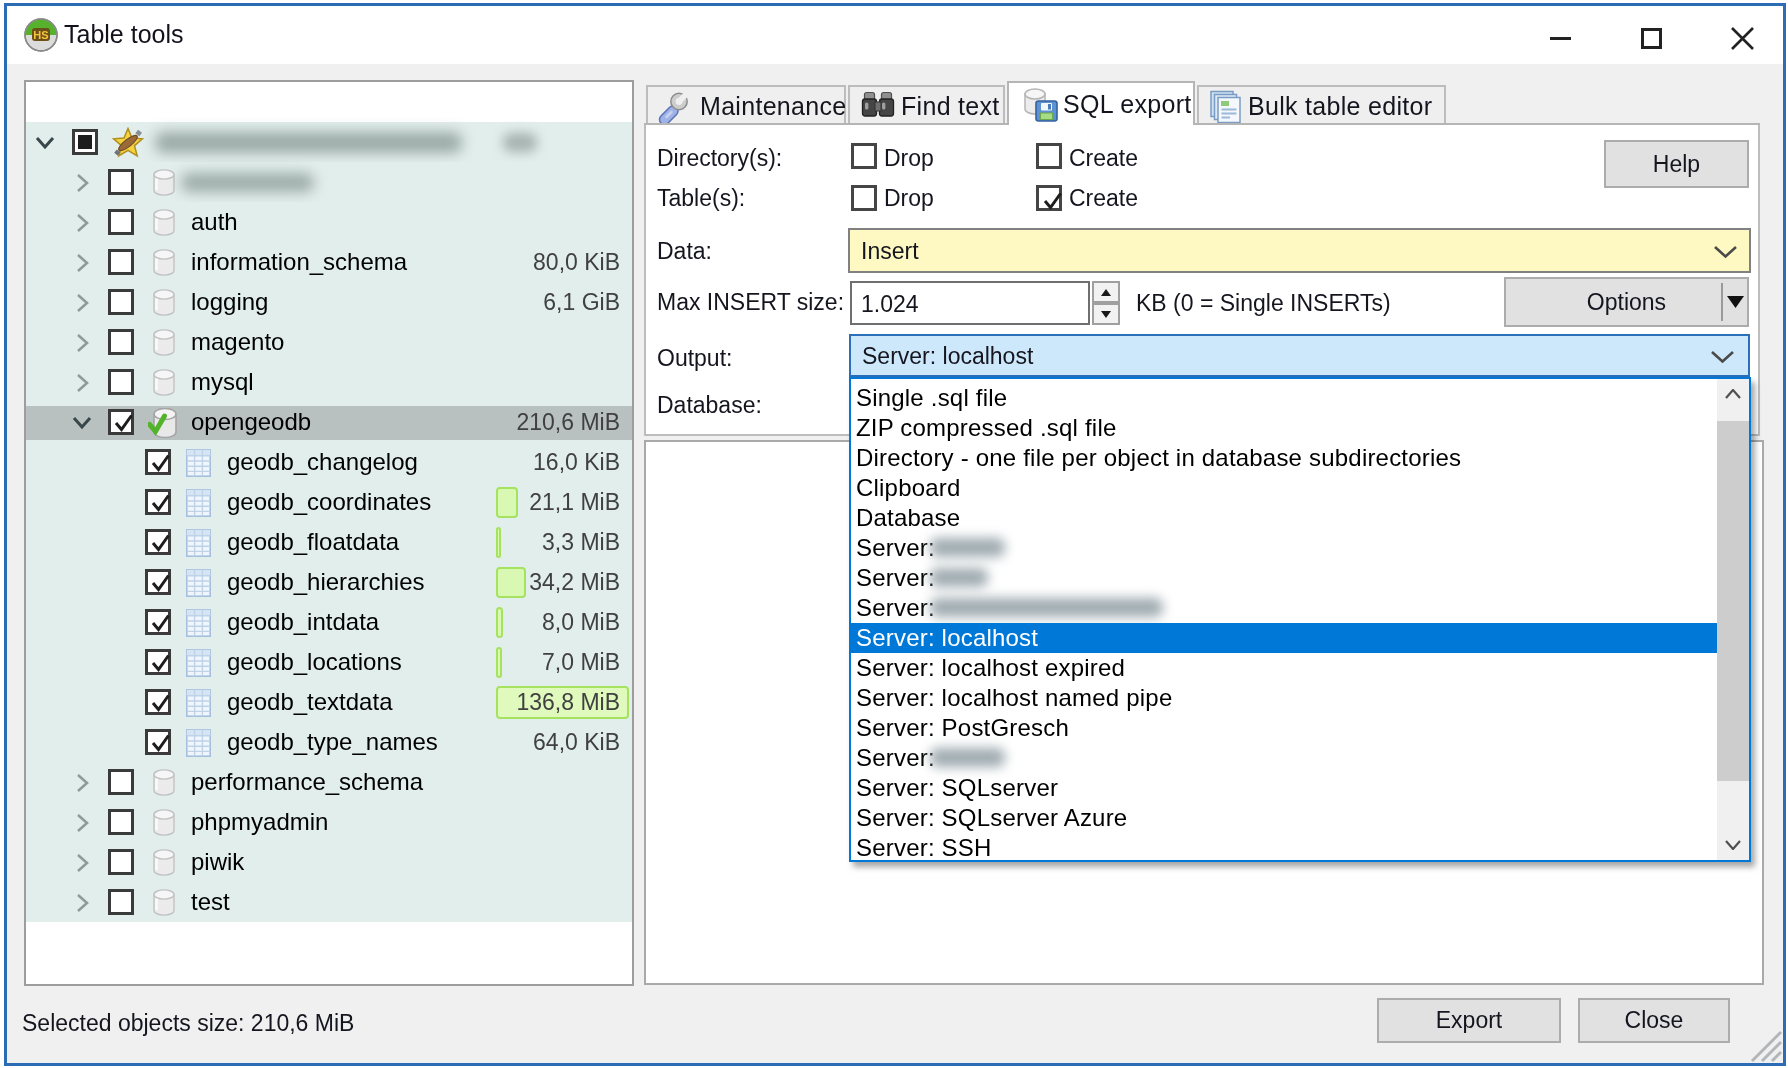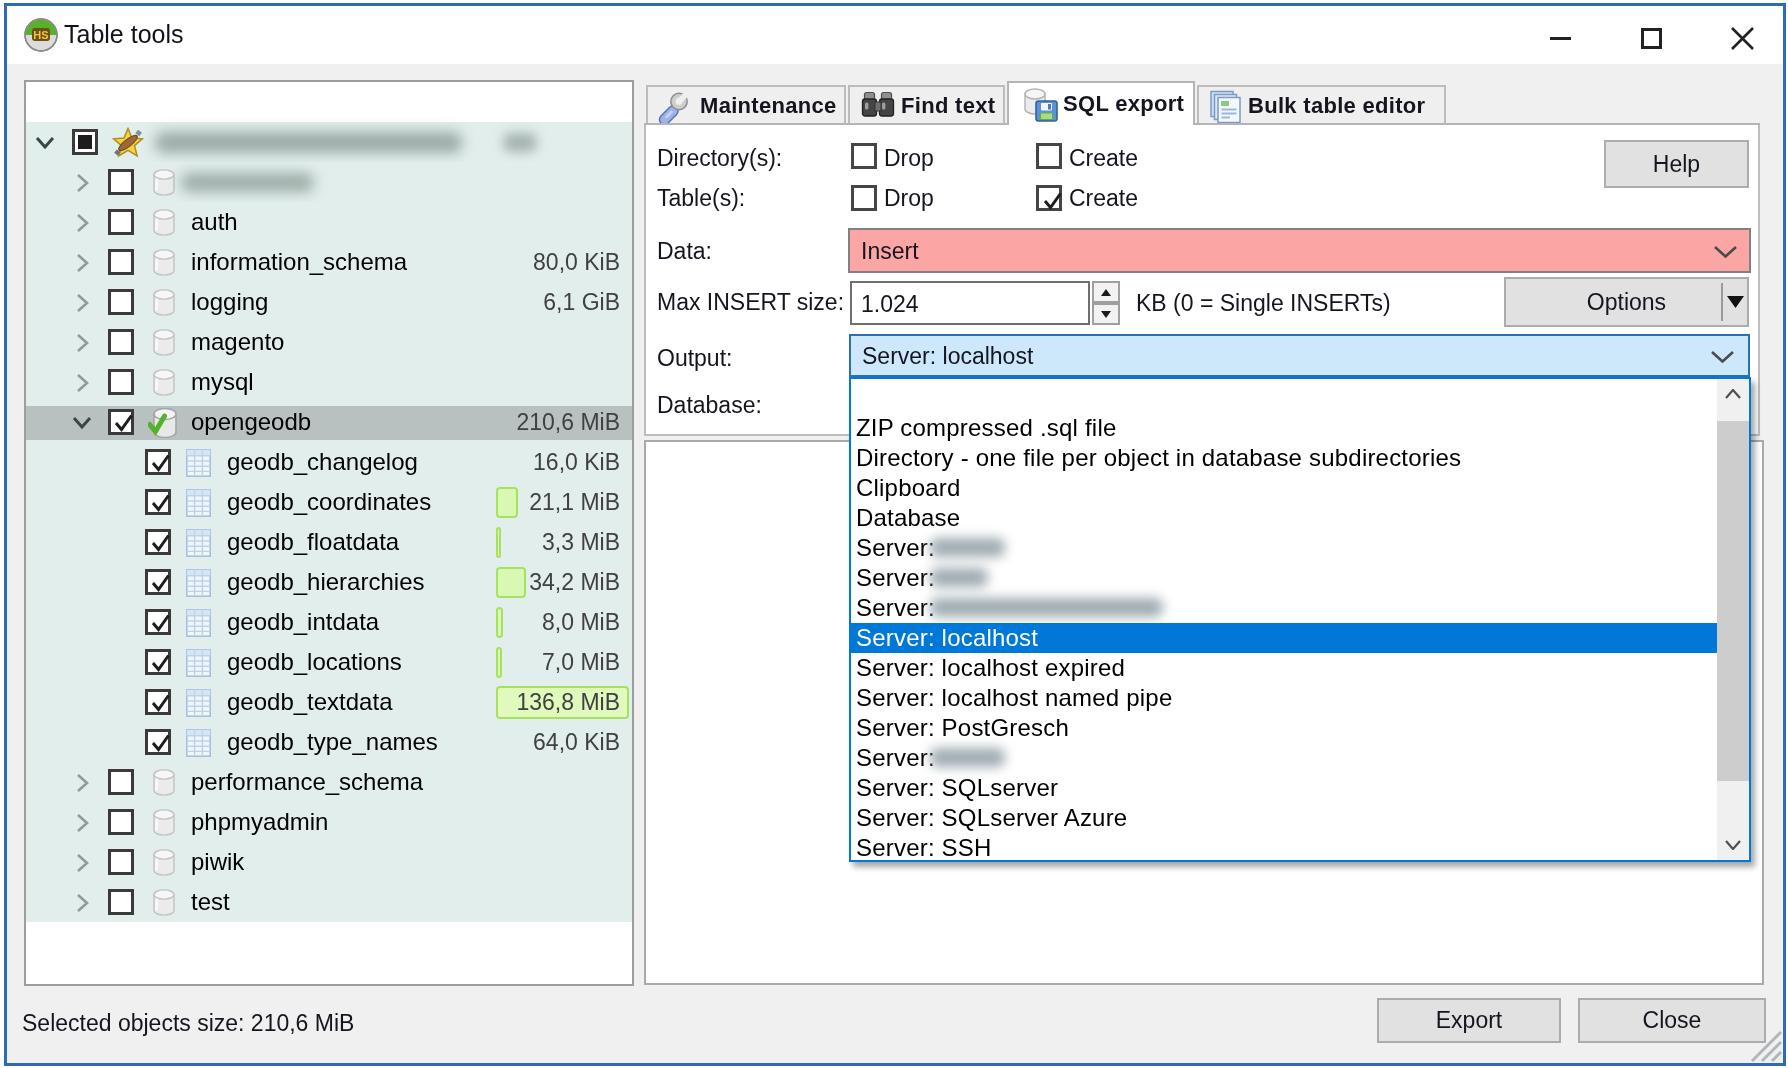--- a/index.html
+++ b/index.html
@@ -14,30 +14,30 @@
 .trow{position:absolute;left:0;width:606px;height:40px;}
 .tint{background:#e2eeec;}
 .trow .lbl{position:absolute;top:50%;transform:translateY(-50%);font-size:24px;color:#000;white-space:nowrap;}
 .trow .sz{position:absolute;right:12px;top:50%;transform:translateY(-50%);font-size:23px;color:#404040;}
 .cb{position:absolute;width:26px;height:26px;background:#fff;border:3px solid #3a3a3a;top:7px;}
 .cb svg{position:absolute;left:-1px;top:-2px;}
 .arr{position:absolute;top:11px;}
 .selband{position:absolute;left:0;top:4px;width:606px;height:34px;background:#b9c0c0;}
 .bar{position:absolute;top:5px;height:31px;background:#d9f8b4;border:2px solid #a5e35f;border-radius:4px;}
 
-.tabbar .tab{position:absolute;top:85px;height:40px;background:#efefef;border:2px solid #bcbcbc;border-bottom:none;font-size:22px;letter-spacing:0.3px;color:#15151f;font-weight:bold;}
+.tabbar .tab{position:absolute;top:85px;height:40px;background:#efefef;border:2px solid #bcbcbc;border-bottom:none;font-size:25px;letter-spacing:0.3px;color:#15151f;}
 .tab.active{top:81px;height:44px;background:#ffffff;border:2px solid #b5b5b5;border-bottom:none;z-index:3;}
 .tab .ttxt{position:absolute;top:50%;transform:translateY(-50%);white-space:nowrap;}
 .tabpage{position:absolute;left:644px;top:125px;width:1116px;height:311px;background:#ffffff;border:2px solid #bdbdbd;border-top:none;z-index:1;}
 .tabpage-topline{position:absolute;left:644px;top:123px;width:1116px;height:2px;background:#b5b5b5;z-index:2;}
 .form{position:absolute;left:0;top:0;z-index:5;}
 .flabel{position:absolute;font-size:23px;color:#15151f;white-space:nowrap;transform:translateY(-50%);}
 .fcb{position:absolute;width:26px;height:26px;background:#fff;border:3px solid #454545;}
 .btn{position:absolute;background:#e1e1e1;border:2px solid #acacac;font-size:23px;color:#15151f;display:flex;align-items:center;justify-content:center;}
-.combo-gray{position:absolute;left:848px;width:903px;background:#fca5a5;border:2px solid #818181;}
+.combo-gray{position:absolute;left:848px;width:903px;background:#fef9c3;border:2px solid #818181;}
 .combo-blue{position:absolute;left:849px;top:334px;width:901px;height:43px;background:#cde8fa;border:2px solid #2a70b8;}
 .inp{position:absolute;left:850px;top:281px;width:240px;height:44px;background:#fff;border:2px solid #6f6f6f;font-size:23px;}
 .dropdown{position:absolute;left:849px;top:377px;width:902px;height:485px;background:#ffffff;border:2px solid #0078d7;z-index:10;box-shadow:4px 5px 6px rgba(0,0,0,0.35);}
 .ditem{position:absolute;left:0px;width:866px;height:30px;font-size:24px;letter-spacing:0.2px;color:#000;padding-left:5px;white-space:nowrap;line-height:30px;}
 .ditem.sel{background:#0078d7;color:#fff;}
 .dscroll{position:absolute;right:0;top:0;width:32px;height:481px;background:#f0f0f0;}
 .dthumb{position:absolute;left:0;top:42px;width:32px;height:360px;background:#cdcdcd;}
 .logbox{position:absolute;left:644px;top:440px;width:1120px;height:545px;background:#ffffff;border:2px solid #a9a9a9;}
 .statusbar-text{position:absolute;left:22px;top:1010px;font-size:23px;color:#15151f;}
 .blur{position:absolute;border-radius:8px;}
@@ -446,20 +446,21 @@
       <div class="flabel" style="left:11px;top:20px">Server: localhost</div>
     </div>
 <svg class="abs" style="left:1710px;top:350px" width="25" height="14" viewBox="0 0 25 14">
       <polyline points="2,2 12.5,11.5 23,2" fill="none" stroke="#4a4a4a" stroke-width="2.6"></polyline>
     </svg>
 </div>
 
 <div class="logbox"></div>
 
 <div class="dropdown" id="dropdown">
+<div class="ditem" style="top:4px">Single .sql file</div>
 <div class="ditem" style="top:34px">ZIP compressed .sql file</div>
 <div class="ditem" style="top:64px">Directory - one file per object in database subdirectories</div>
 <div class="ditem" style="top:94px">Clipboard</div>
 <div class="ditem" style="top:124px">Database</div>
 <div class="ditem" style="top:154px">Server:<div class="blur" style="left:79px;top:5px;width:75px;height:19px;background:#8e9ca3;filter:blur(6px);opacity:.85"></div></div>
 <div class="ditem" style="top:184px">Server:<div class="blur" style="left:79px;top:5px;width:58px;height:19px;background:#8e9ca3;filter:blur(6px);opacity:.85"></div></div>
 <div class="ditem" style="top:214px">Server:<div class="blur" style="left:79px;top:5px;width:233px;height:19px;background:#8e9ca3;filter:blur(6px);opacity:.85"></div></div>
 <div class="ditem sel" style="top:244px">Server: localhost</div>
 <div class="ditem" style="top:274px">Server: localhost expired</div>
 <div class="ditem" style="top:304px">Server: localhost named pipe</div>
@@ -474,18 +475,18 @@
       </svg>
 <div class="dthumb"></div>
 <svg class="abs" style="left:8px;top:461px" width="16" height="10" viewBox="0 0 16 10">
         <polyline points="1,1 8,9 15,1" fill="none" stroke="#505050" stroke-width="2.2"></polyline>
       </svg>
 </div>
 </div>
 
 <div class="statusbar-text">Selected objects size: 210,6 MiB</div>
 <div class="btn" style="left:1377px;top:998px;width:184px;height:45px;">Export</div>
-<div class="btn" style="left:1578px;top:998px;width:188px;height:45px;">Close</div>
+<div class="btn" style="left:1578px;top:998px;width:152px;height:45px;">Close</div>
 <svg class="abs" style="left:1747px;top:1027px;z-index:60" width="36" height="36">
   <path d="M34 5 L5 34 M34 15 L15 34 M34 25 L25 34" stroke="#b2b6ba" stroke-width="3" fill="none"></path>
 </svg>
 
 <div class="win-border"></div>
 
 </body></html>

